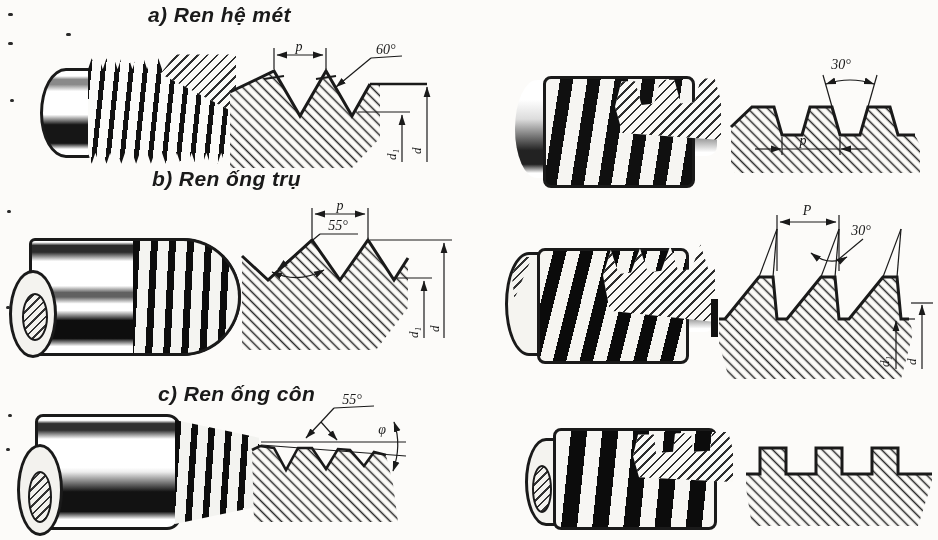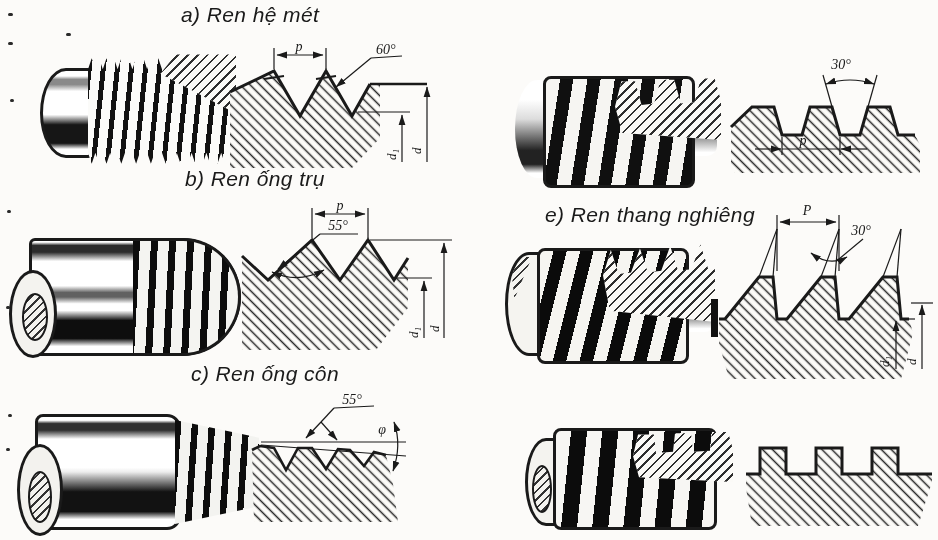--- a/index.html
+++ b/index.html
@@ -1,20 +1,20 @@
 <!DOCTYPE html>
 <html><head>
 <meta charset="utf-8">
 <style>
   :root{ --ink:#1a1a1a; }
   html,body{margin:0;padding:0;}
   body{background:#e9e9e9;font-family:"Liberation Sans",sans-serif;}
   #page{position:relative;width:938px;height:540px;background:#fcfbf9;overflow:hidden;color:var(--ink);}
-  .title{position:absolute;font-family:"Liberation Sans",sans-serif;font-style:italic;font-weight:400;
-         font-size:21px;letter-spacing:.4px;color:var(--ink);white-space:nowrap;margin-left:33px;}
+  .title{position:absolute;font-family:"Liberation Sans",sans-serif;font-style:italic;font-weight:700;
+         font-size:21px;letter-spacing:.4px;color:var(--ink);white-space:nowrap;}
   .fig{position:absolute;}
   .fig *{position:absolute;box-sizing:border-box;}
   svg{position:absolute;overflow:visible;}
   svg text{font-family:"Liberation Serif",serif;font-style:italic;fill:var(--ink);}
   .lbl{font-size:14px;}
   .lbl-sm{font-size:13px;}
   .hatchbg{background-color:#fbfaf7;background-image:repeating-linear-gradient(135deg,#2e2e2e 0 1.8px,transparent 1.8px 7px);}
   .speck{position:absolute;background:#2a2a2a;border-radius:2px;}
 
   
@@ -157,21 +157,21 @@
       <line x1="202" y1="140" x2="202" y2="45" marker-end="url(#ar)"></line>
       <line x1="154" y1="80" x2="190" y2="80"></line>
       <line x1="182" y1="140" x2="182" y2="83" marker-end="url(#ar)"></line>
     </g>
     <text class="lbl" x="98" y="12" text-anchor="middle">p</text>
     <text class="lbl" x="96" y="32" text-anchor="middle">55°</text>
     <text class="lbl-sm" transform="translate(176,140) rotate(-90)">d₁</text>
     <text class="lbl-sm" transform="translate(197,134) rotate(-90)">d</text>
   </svg>
 
-  <div class="title" style="left:158px;top:362px">c) Ren ống côn</div>
+  <div class="title" style="left:158px;top:382px">c) Ren ống côn</div>
 
   <div class="fig" style="left:15px;top:398px;width:235px;height:142px">
     <div class="c-body"></div>
     <div class="c-cap cap">
       <div class="c-bore"></div>
     </div>
     <div class="c-threads"></div>
   </div>
 
   <svg style="left:246px;top:392px" width="205" height="148" viewBox="0 0 205 148">
@@ -212,21 +212,20 @@
       <line x1="51" y1="80" x2="51" y2="98"></line>
       <line x1="109" y1="80" x2="109" y2="98"></line>
       <line x1="51" y1="92" x2="109" y2="92"></line>
       <line x1="24" y1="92" x2="50" y2="92" marker-end="url(#ar)"></line>
       <line x1="136" y1="92" x2="110" y2="92" marker-end="url(#ar)"></line>
     </g>
     <text class="lbl" x="110" y="12" text-anchor="middle">30°</text>
     <text class="lbl" x="72" y="88" text-anchor="middle">p</text>
   </svg>
 
-  <div class="title" style="left:512px;top:203px">e) Ren thang nghiêng</div>
 
   <div class="fig" style="left:505px;top:238px;width:215px;height:142px">
     <div class="e-cap cap">
       <div class="e-capHatch"></div>
     </div>
     <div class="e-stub"></div>
     <div class="e-ribs"></div>
     <div class="e-cut hatchbg"></div>
   </div>
 

